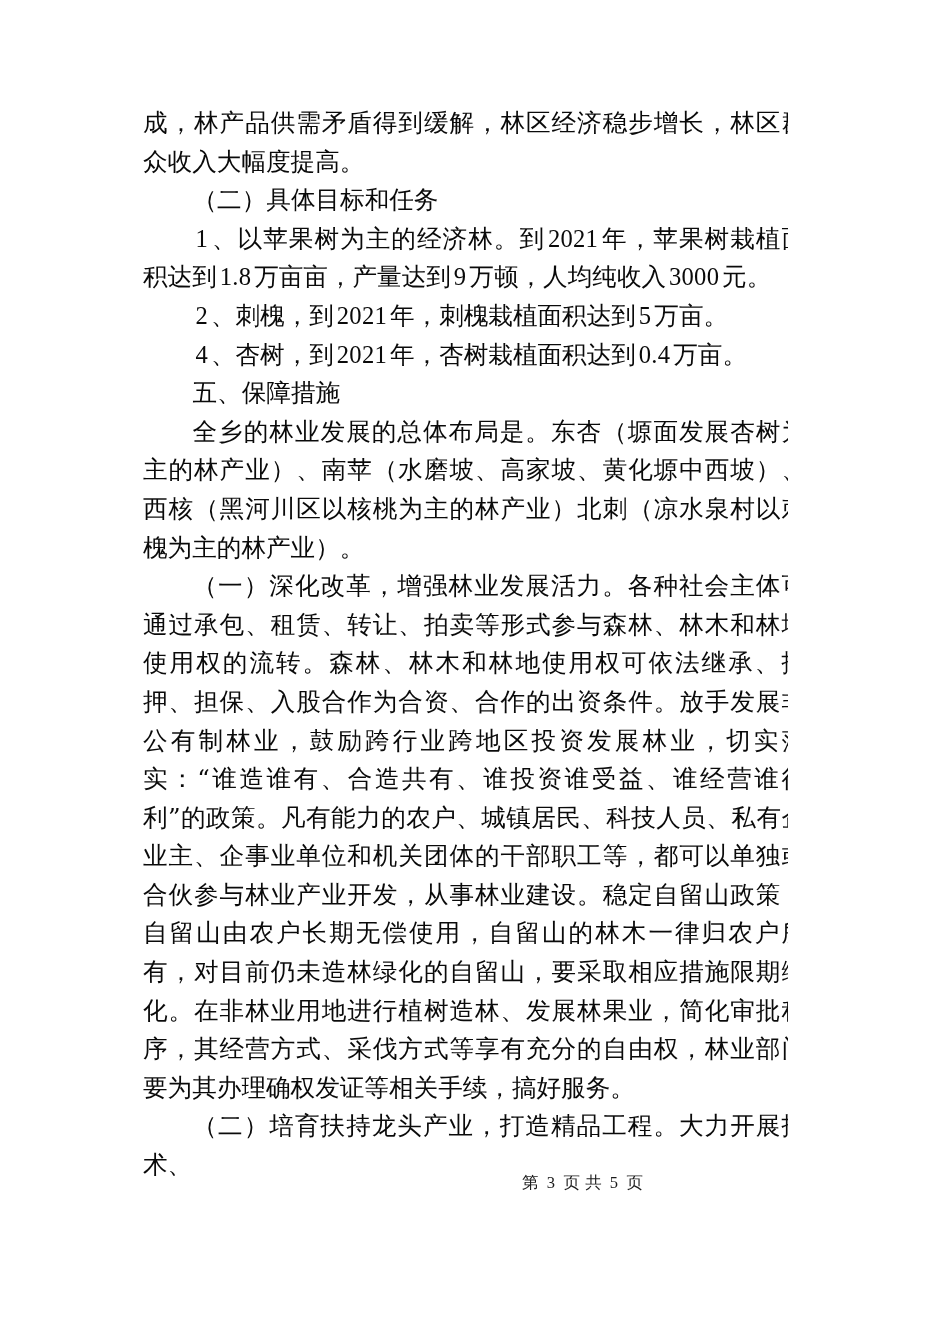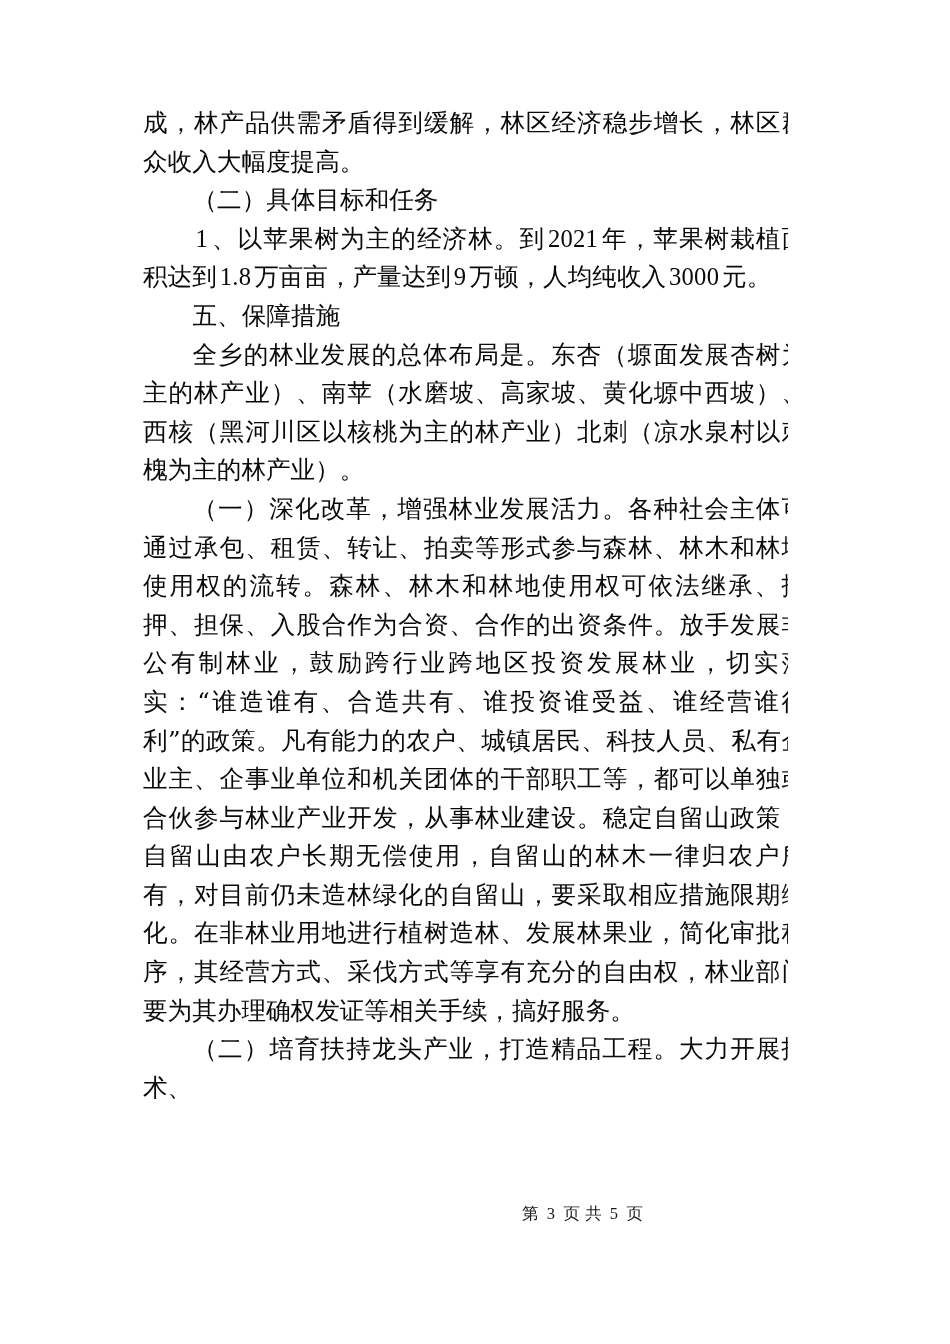--- a/index.html
+++ b/index.html
@@ -62,21 +62,21 @@
   .lat {
     font-family: "Liberation Serif", "DejaVu Serif", serif;
     padding: 0 0.12em;
     letter-spacing: 0.01em;
   }
 
   
   #page-footer {
     position: absolute;
     right: 145px;
-    top: 1203px;
+    top: 1172px;
     font-size: 16.5px;
     line-height: 22px;
     color: #1a1a1a;
     white-space: nowrap;
     font-family: "DejaVu Serif", "Liberation Serif", serif;
   }
 
   #page-footer .lat {
     padding: 0 0.18em;
   }
@@ -88,22 +88,24 @@
 
   <div id="text-column">
 
     <p class="para noindent">成，林产品供需矛盾得到缓解，林区经济稳步增长，林区群众收入大幅度提高。</p>
 
     <p class="para heading">（二）具体目标和任务</p>
 
 
     <p class="para indent"><span class="lat">1</span>、以苹果树为主的经济林。到<span class="lat">2021</span>年，苹果树栽植面积达到<span class="lat">1.8</span>万亩亩，产量达到<span class="lat">9</span>万顿，人均纯收入<span class="lat">3000</span>元。</p>
 
+    <p class="para indent"><span class="lat">2</span>、刺槐，到<span class="lat">2021</span>年，刺槐栽植面积达到<span class="lat">5</span>万亩。</p>
 
 
+    <p class="para indent"><span class="lat">4</span>、杏树，到<span class="lat">2021</span>年，杏树栽植面积达到<span class="lat">0.4</span>万亩。</p>
 
 
     <p class="para heading">五、保障措施</p>
 
     <p class="para indent">全乡的林业发展的总体布局是。东杏（塬面发展杏树为主的林产业）、南苹（水磨坡、高家坡、黄化塬中西坡）、西核（黑河川区以核桃为主的林产业）北刺（凉水泉村以刺槐为主的林产业）。</p>
 
     <p class="para indent">（一）深化改革，增强林业发展活力。各种社会主体可通过承包、租赁、转让、拍卖等形式参与森林、林木和林地使用权的流转。森林、林木和林地使用权可依法继承、抵押、担保、入股合作为合资、合作的出资条件。放手发展非公有制林业，鼓励跨行业跨地区投资发展林业，切实落实：“谁造谁有、合造共有、谁投资谁受益、谁经营谁得利”的政策。凡有能力的农户、城镇居民、科技人员、私有企业主、企事业单位和机关团体的干部职工等，都可以单独或合伙参与林业产业开发，从事林业建设。稳定自留山政策，自留山由农户长期无偿使用，自留山的林木一律归农户所有，对目前仍未造林绿化的自留山，要采取相应措施限期绿化。在非林业用地进行植树造林、发展林果业，简化审批程序，其经营方式、采伐方式等享有充分的自由权，林业部门要为其办理确权发证等相关手续，搞好服务。</p>
 
     <p class="para indent">（二）培育扶持龙头产业，打造精品工程。大力开展技术、</p>
 

